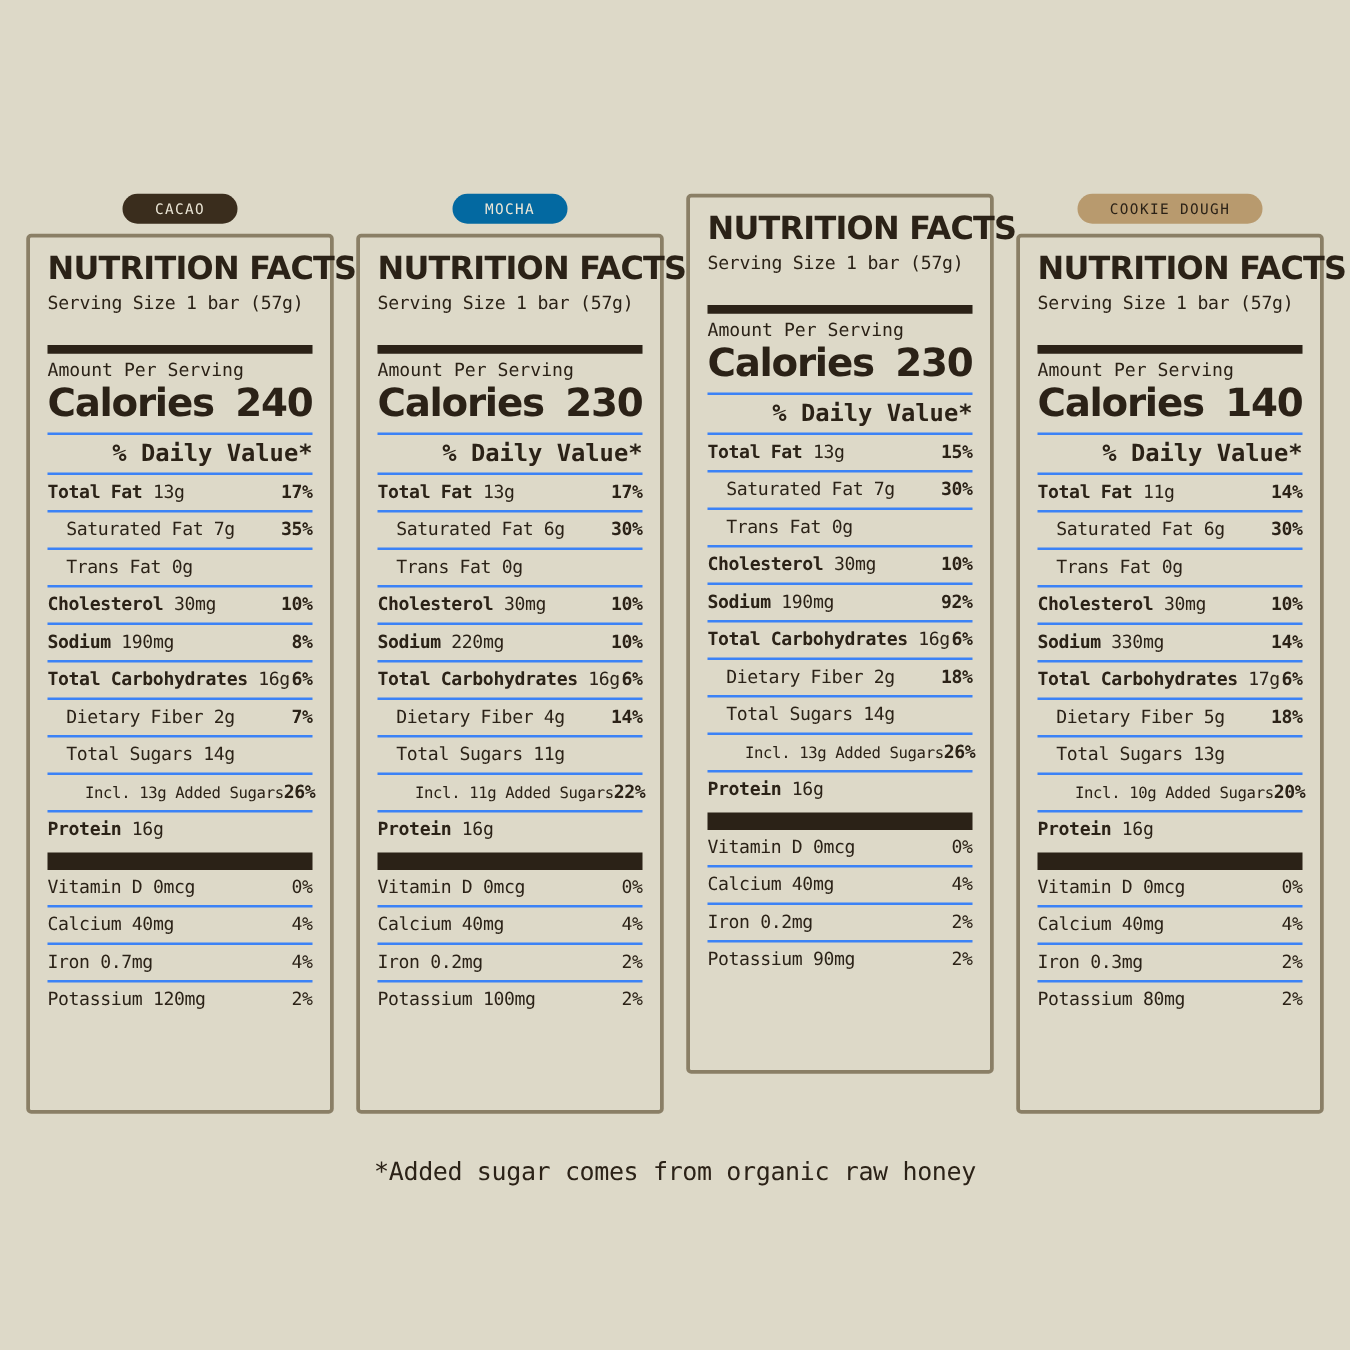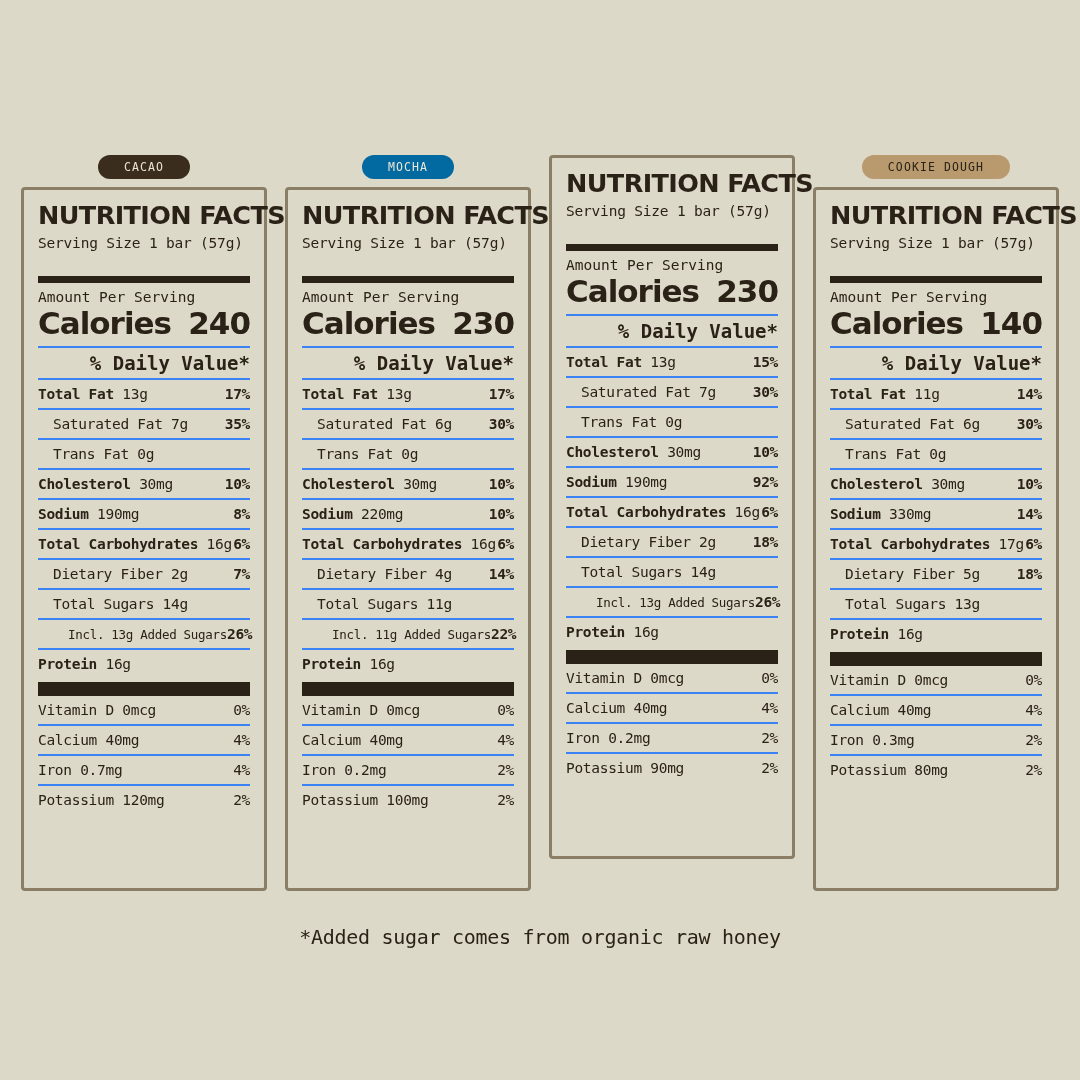--- a/index.html
+++ b/index.html
@@ -383,20 +383,24 @@
             <span class="pc">6%</span>
           </div>
           <div class="line rule-thin">
             <span class="nm indent1"><span>Dietary Fiber</span> <span>5g</span></span>
             <span class="pc">18%</span>
           </div>
           <div class="line rule-thin">
             <span class="nm indent1"><span>Total Sugars</span> <span>13g</span></span>
             <span class="pc"></span>
           </div>
+          <div class="line rule-thin">
+            <span class="nm indent2"><span>Incl. 10g Added Sugars</span> <span></span></span>
+            <span class="pc">20%</span>
+          </div>
           <div class="line ">
             <span class="nm"><span class="b">Protein</span> <span>16g</span></span>
             <span class="pc"></span>
           </div>
           <div class="blackbar"></div>
           <div class="line rule-thin">
             <span class="nm"><span>Vitamin D</span> <span>0mcg</span></span>
             <span>0%</span>
           </div>
           <div class="line rule-thin">

